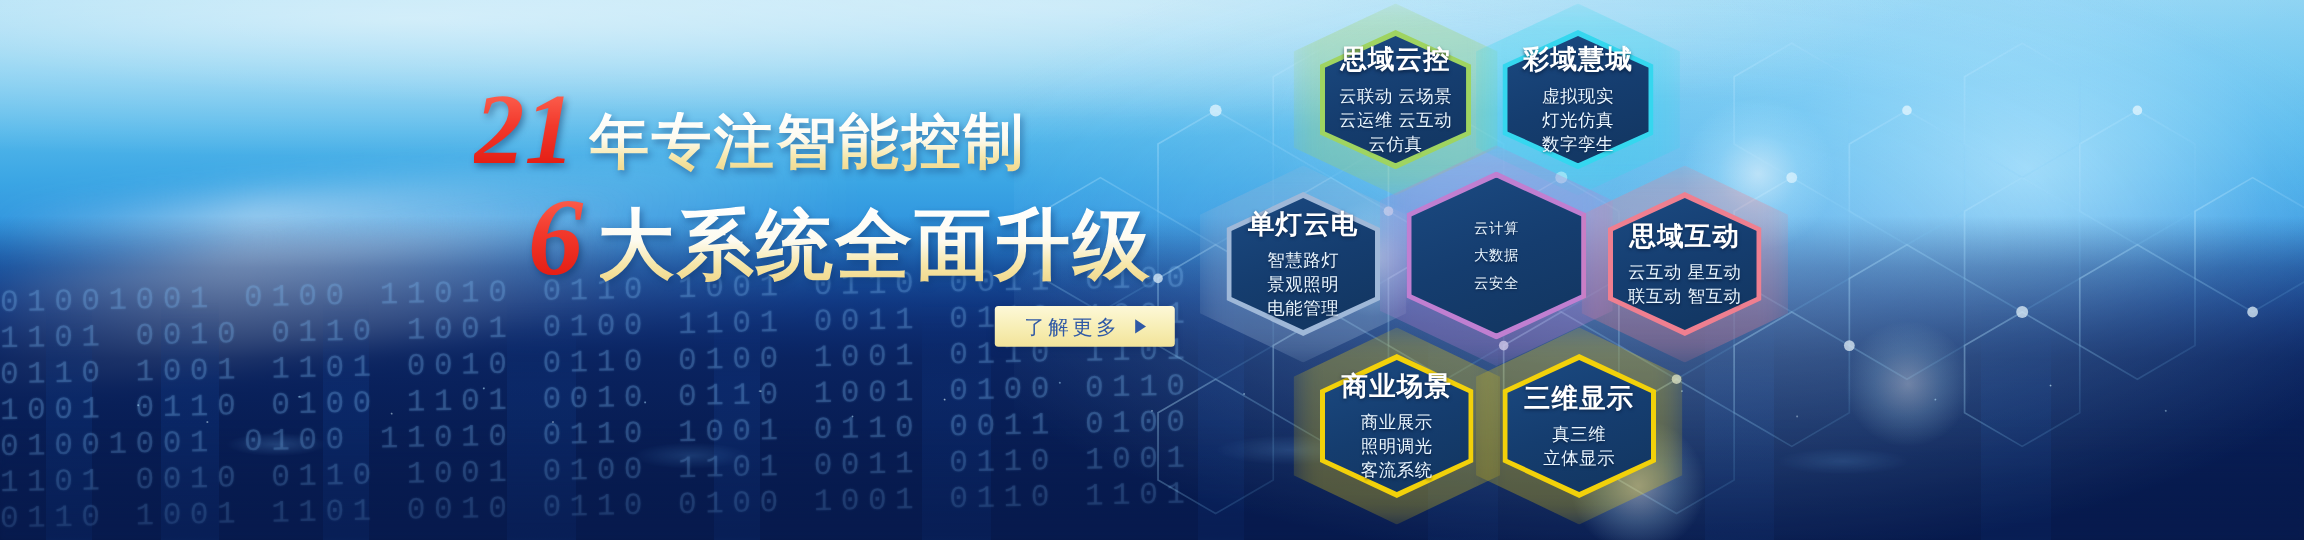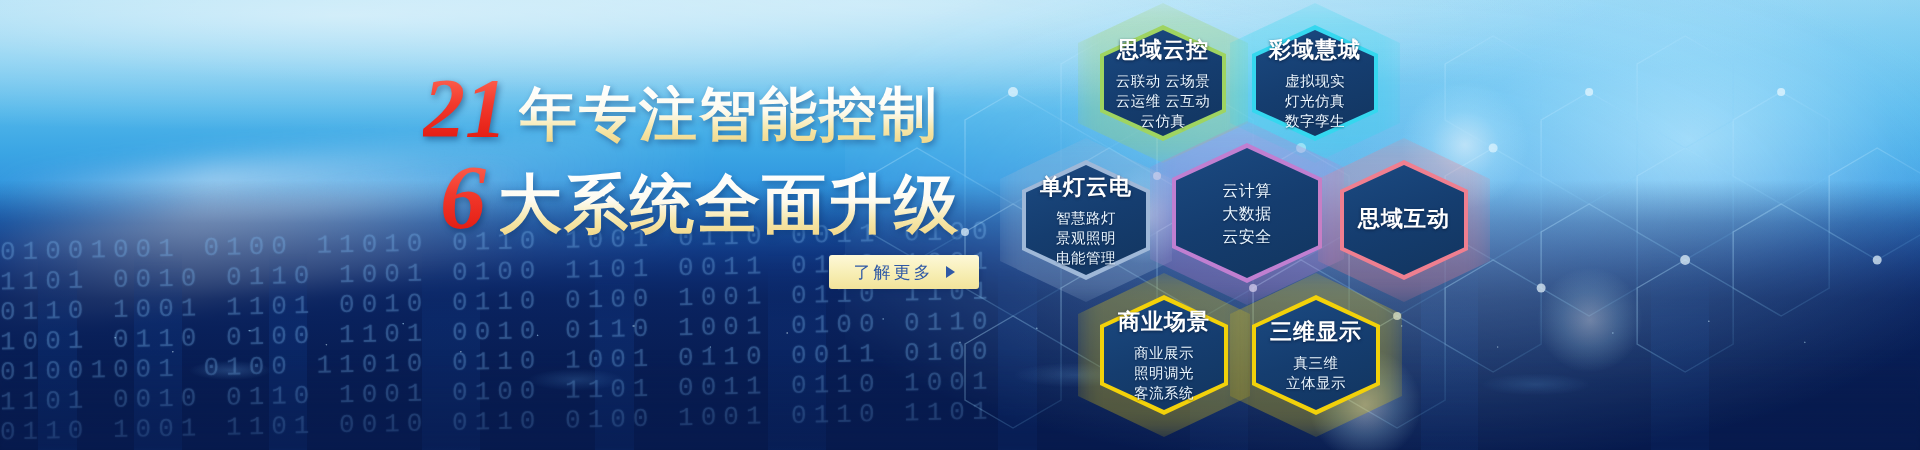--- a/index.html
+++ b/index.html
@@ -162,41 +162,41 @@
   }
 
   
   .headline{
     position:absolute; left:0; top:0; width:1020px; height:450px;
   }
   .line{
     position:absolute;
     display:flex; align-items:flex-end; white-space:nowrap;
   }
-  .line1{ left:395px; top:70px;margin-left:28px; }
+  .line1{ left:395px; top:70px; }
   .line2{ left:440px; top:155px; }
 
   .num{
     font-family:"Liberation Serif","DejaVu Serif",serif;
     font-weight:bold; font-style:italic;
     font-size:84px; line-height:.92;
     background:linear-gradient(180deg,#ff6a57 0%,#f2392c 45%,#e0160d 100%);
     -webkit-background-clip:text; background-clip:text;
     color:transparent;
     -webkit-text-fill-color:transparent;
     text-shadow:none;
     filter:drop-shadow(2px 3px 3px rgba(0,40,90,.45));
     padding-right:2px;
   }
   .num2{ font-size:92px; }
 
   .cn{
     font-family:"Liberation Sans","DejaVu Sans",sans-serif;
     font-weight:bold;
-    font-size:58px; line-height:1;
+    font-size:50px; line-height:1;
     letter-spacing:2px;
     background:linear-gradient(180deg,#ffffff 0%,#fdfbf0 42%,#f6e6a8 72%,#efd382 100%);
     -webkit-background-clip:text; background-clip:text;
     color:transparent; -webkit-text-fill-color:transparent;
     filter:drop-shadow(2px 3px 3px rgba(10,50,110,.45));
     margin-left:10px;
     padding-bottom:4px;
   }
   .cn2{ font-size:64px; }
 
@@ -253,21 +253,21 @@
     margin-bottom:2px;
   }
   .hex .hsub{
     font-size:14.5px; line-height:20px; letter-spacing:.5px;
     color:#eaf6ff;
     text-shadow:0 1px 2px rgba(0,15,40,.55);
   }
   .hex .hsub span{ display:block; }
 
   .hex.big .htitle{ font-size:25px; }
-  .hex.big .hsub{ font-size:16px; line-height:23px; }
+  .hex.big .hsub{ font-size:12px; line-height:23px; }
 
   .hex-glow{
     position:absolute; inset:-22px;
     clip-path:polygon(50% 0%, 100% 25%, 100% 75%, 50% 100%, 0% 75%, 0% 25%);
     filter:blur(12px);
     opacity:.55;
     z-index:0;
   }
 </style>
 </head>
@@ -423,20 +423,24 @@
             <span>云安全</span>
           </div>
         </div>
       </div>
       <div class="hex" style="left: 1340px; top: 160px; width: 128px; height: 120px; text-align: right;">
         <div class="hex-glow" style="background: rgb(239, 127, 144); opacity: 0.3;"></div>
         <div class="shape" style="background: rgb(239, 127, 144);"></div>
         <div class="inner"></div>
         <div class="content">
           <div class="htitle">思域互动</div>
+          <div class="hsub">
+            <span>云互动 星互动</span>
+            <span>联互动 智互动</span>
+          </div>
         </div>
       </div>
       <div class="hex" style="left: 1252px; top: 295px; width: 128px; height: 120px;">
         <div class="hex-glow" style="background: rgb(242, 209, 10); opacity: 0.3;"></div>
         <div class="shape" style="background: rgb(242, 209, 10);"></div>
         <div class="inner"></div>
         <div class="content">
           <div class="htitle">三维显示</div>
           <div class="hsub">
             <span>真三维</span>

